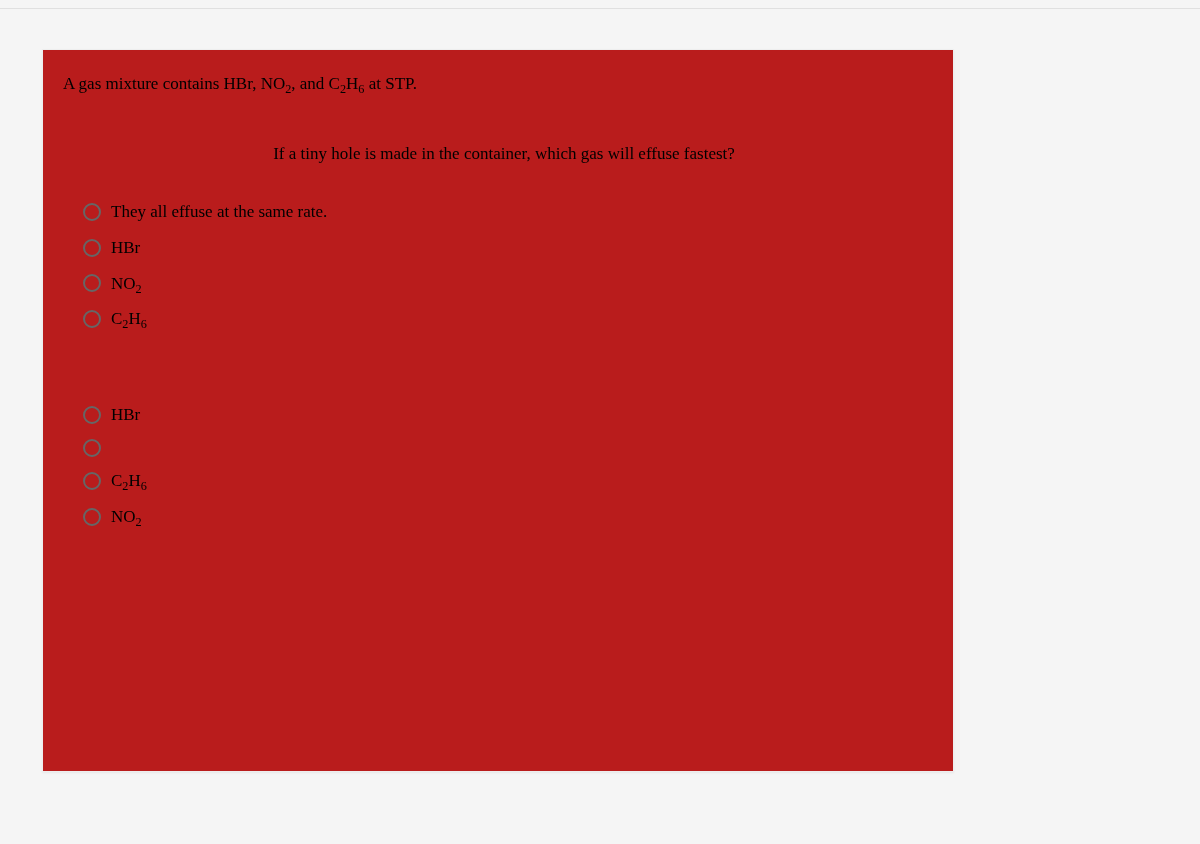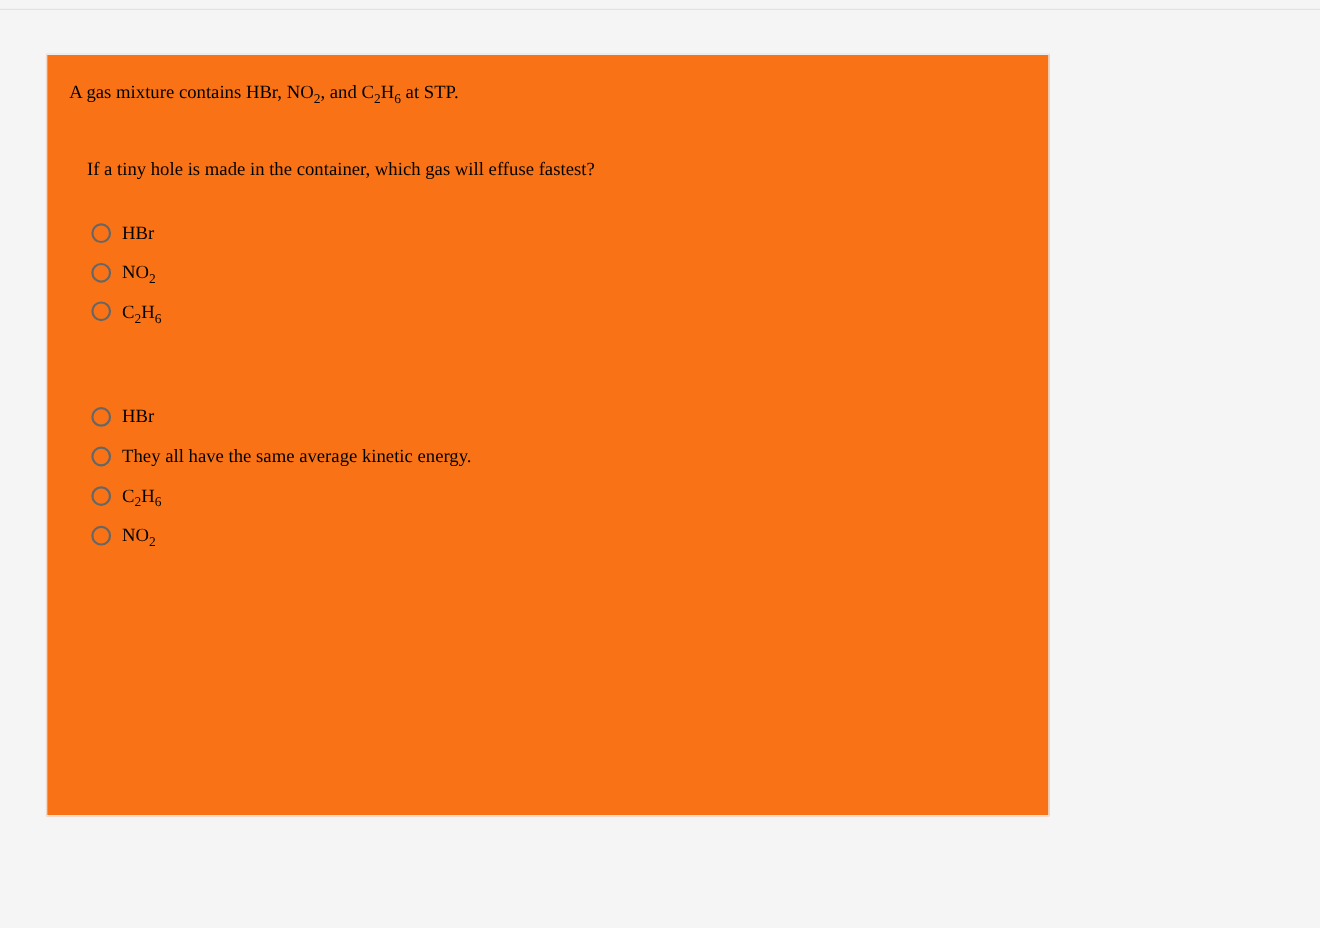--- a/index.html
+++ b/index.html
@@ -11,32 +11,33 @@
       width: 1200px;
       height: 844px;
       padding: 8px 0 0 0;
     }
     .top-bar {
       height: 1px;
       background: #e0e0e0;
       margin-bottom: 40px;
     }
     .card {
-      background: #f97316;
+      background: #b91c1c;
       width: 912px;
       margin-left: 42px;
       padding: 24px 0 170px 0;
       box-shadow: 0 1px 2px rgba(0,0,0,0.06);
       border: 1px solid #eee;
     }
     .intro {
       padding: 0 20px 50px 20px;
     }
     .question-block {
       padding: 0 24px 60px 36px;
+      text-align: center;
     }
     .question-text {
       margin-bottom: 36px;
     }
     .options {
       padding-left: 4px;
     }
     .option {
       display: flex;
       align-items: center;
@@ -72,20 +73,24 @@
 
   <div class="intro">
     <span>A gas mixture contains HBr, </span><span class="chem"><span>NO</span><sub>2</sub></span><span>, and </span><span class="chem"><span>C</span><sub>2</sub><span>H</span><sub>6</sub></span><span> at STP.</span>
   </div>
 
   <div class="question-block">
     <div class="question-text">If a tiny hole is made in the container, which gas will effuse fastest?</div>
     <div class="options">
       <div class="option">
         <div class="radio-circle"></div>
+        <span class="option-label">They all effuse at the same rate.</span>
+      </div>
+      <div class="option">
+        <div class="radio-circle"></div>
         <span class="option-label">HBr</span>
       </div>
       <div class="option">
         <div class="radio-circle"></div>
         <span class="option-label chem"><span>NO</span><sub>2</sub></span>
       </div>
       <div class="option">
         <div class="radio-circle"></div>
         <span class="option-label chem"><span>C</span><sub>2</sub><span>H</span><sub>6</sub></span>
       </div>
@@ -93,21 +98,20 @@
   </div>
 
   <div class="question-block">
     <div class="options">
       <div class="option">
         <div class="radio-circle"></div>
         <span class="option-label">HBr</span>
       </div>
       <div class="option">
         <div class="radio-circle"></div>
-        <span class="option-label">They all have the same average kinetic energy.</span>
       </div>
       <div class="option">
         <div class="radio-circle"></div>
         <span class="option-label chem"><span>C</span><sub>2</sub><span>H</span><sub>6</sub></span>
       </div>
       <div class="option">
         <div class="radio-circle"></div>
         <span class="option-label chem"><span>NO</span><sub>2</sub></span>
       </div>
     </div>

